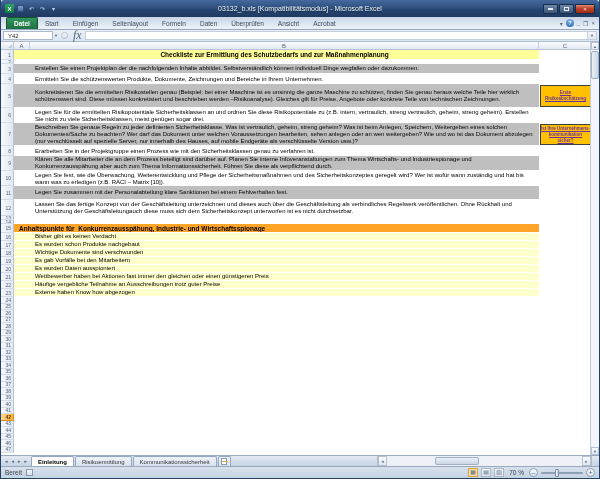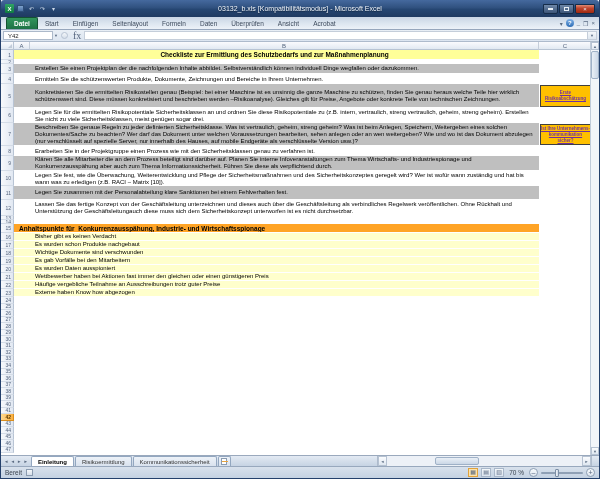--- a/index.html
+++ b/index.html
@@ -42,21 +42,21 @@
     color:#fff; font-size:6px; display:flex; align-items:center; justify-content:center; font-weight:bold; }
 
   
   .fbar { height:12px; flex:0 0 12px; display:flex; align-items:center;
     background:linear-gradient(#E9EFF6,#DCE5F0); border-bottom:1px solid #AEBBCC; padding:1px 2px; }
   .namebox { width:50px; height:9px; background:#fff; border:1px solid #ACB9CA; font-size:6px;
     display:flex; align-items:center; padding-left:4px; color:#222; }
   .nb-arrow { font-size:4px; color:#5A6B82; margin:0 3px 0 1px; }
   .fx-dot { width:7px; height:7px; border-radius:50%; background:linear-gradient(#F4F7FA,#D6DFEA);
     border:1px solid #B6C2D2; margin-right:2px; }
-  .fx { font-size:10px; font-family:"Liberation Serif","DejaVu Serif",serif;
+  .fx { font-size:12px; font-style:italic; font-family:"Liberation Serif","DejaVu Serif",serif;
     color:#55657E; margin:0 3px; }
   .finput { flex:1; height:9px; background:#fff; border:1px solid #C5CEDA; border-right:none; }
   .fexp { width:10px; height:9px; background:linear-gradient(#F4F7FA,#DFE7F0); border:1px solid #C5CEDA;
     font-size:4px; color:#5A6B82; display:flex; align-items:center; justify-content:center; }
 
   
   .sheetwrap { flex:1 1 auto; position:relative; background:#fff; overflow:hidden; }
   .colheads { height:8px; display:flex; width:591px; }
   .corner { width:13px; flex:0 0 13px; background:linear-gradient(#FAFBFD,#E2E9F2);
     border-right:1px solid #B8C4D4; border-bottom:1px solid #B8C4D4; position:relative; }

